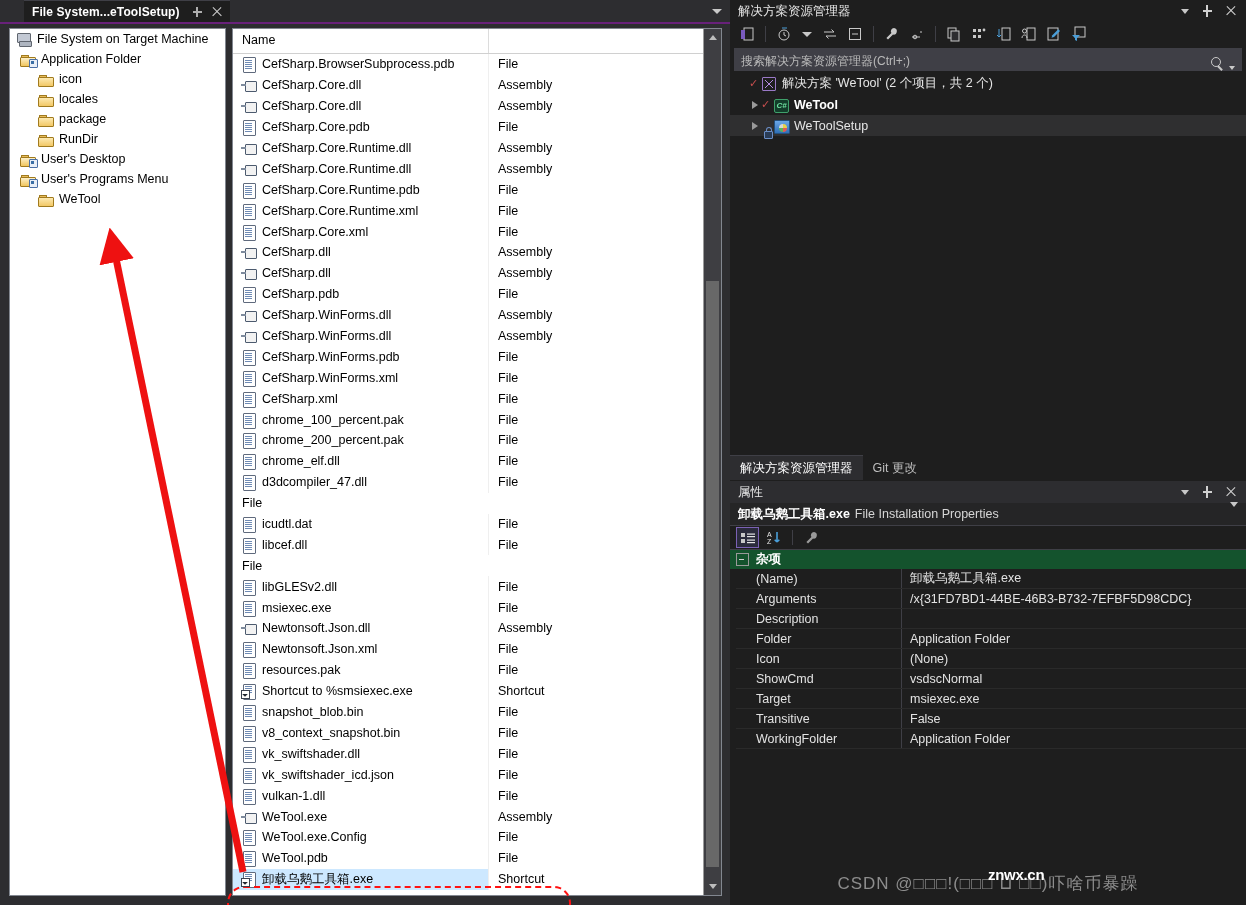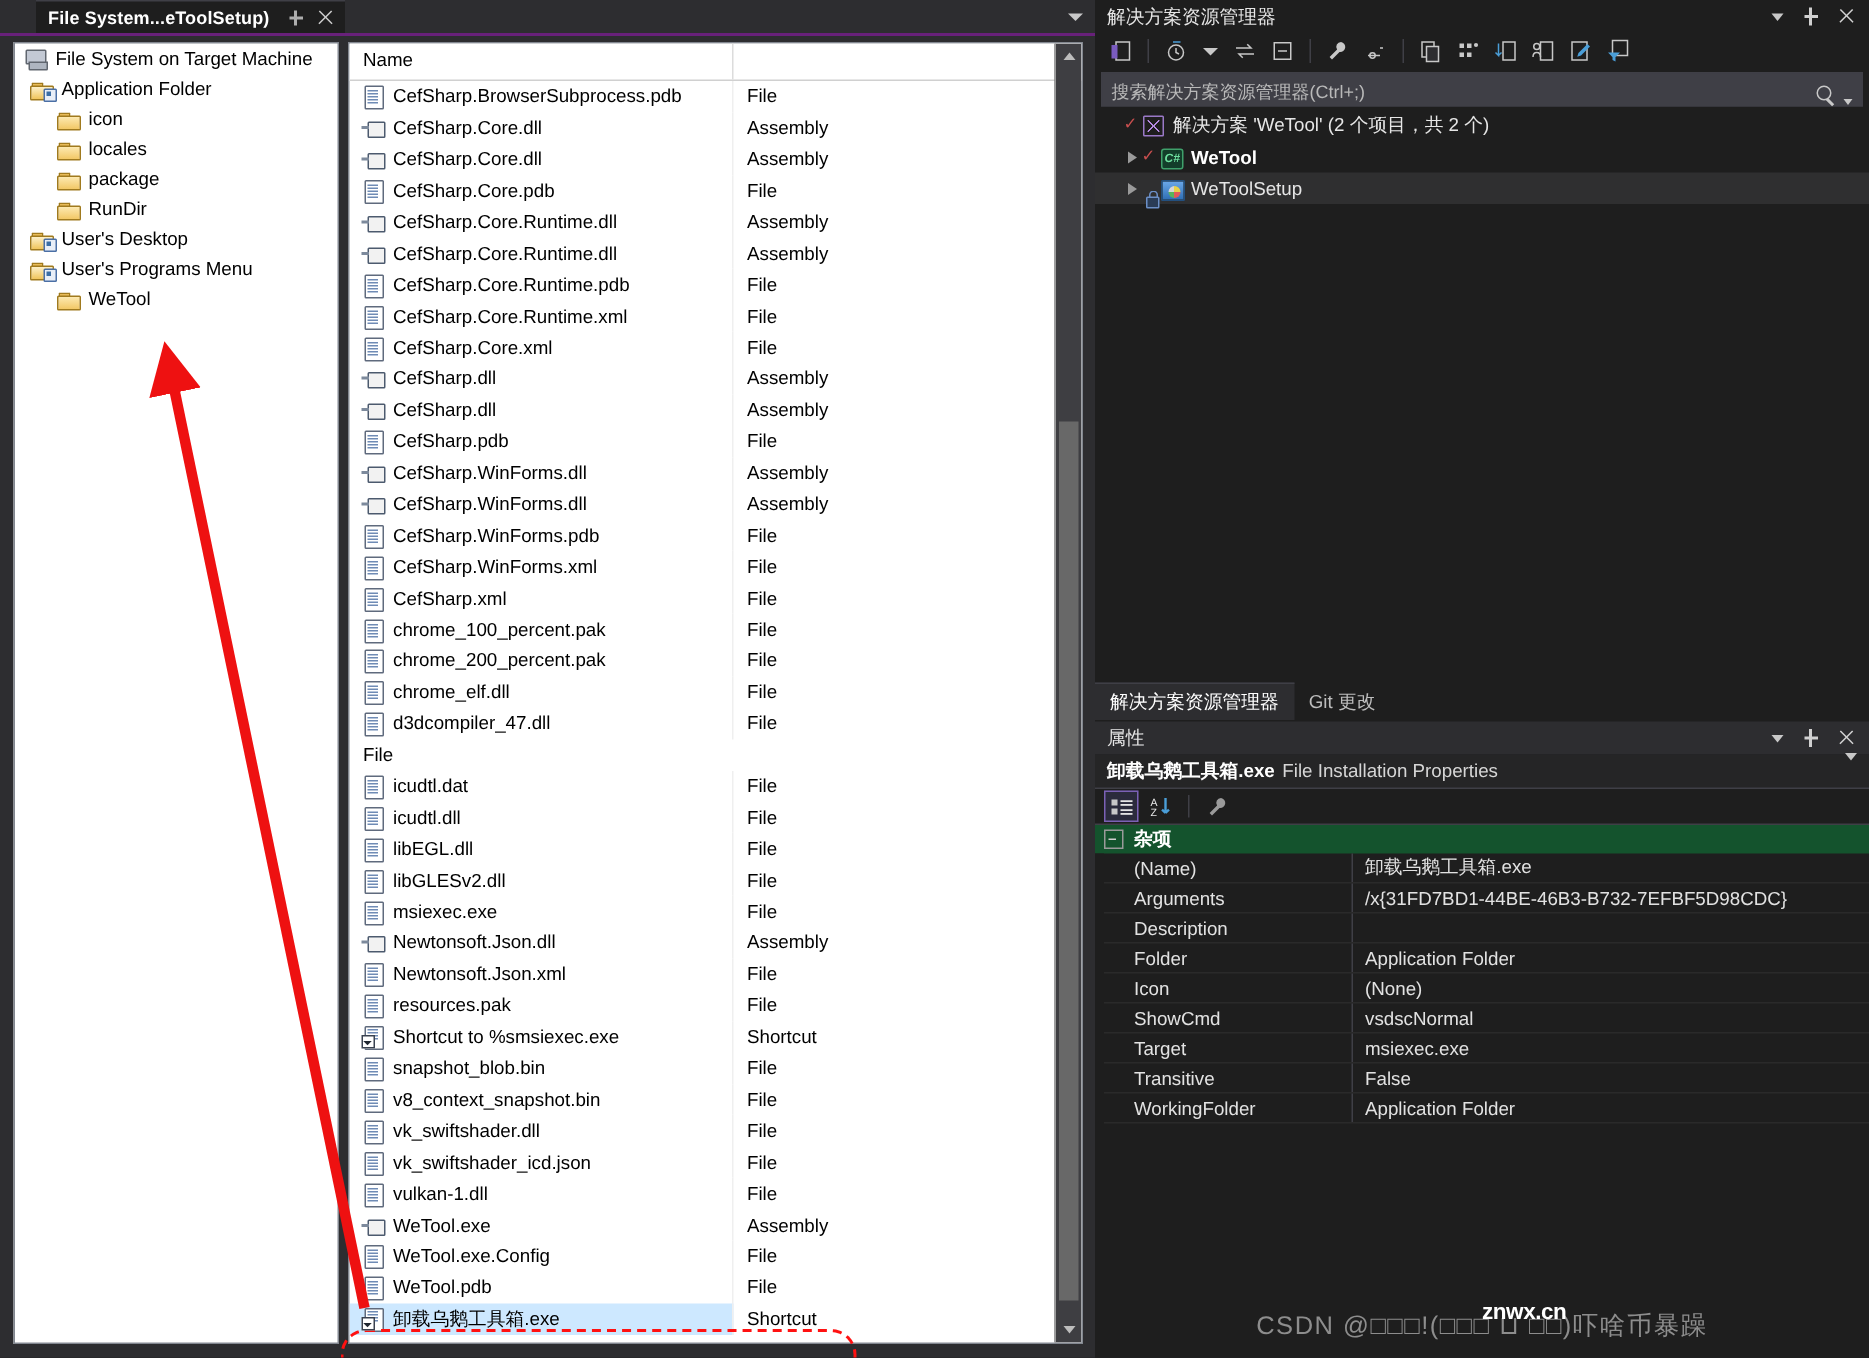--- a/index.html
+++ b/index.html
@@ -432,29 +432,25 @@
             <div class="grow">
               <div class="c-name">
                 <span class="ico f-file"></span>
                 <span class="t">icudtl.dat</span>
               </div>
               <div class="c-type">File</div>
             </div>
             <div class="grow">
               <div class="c-name">
                 <span class="ico f-file"></span>
-                <span class="t">icudtl.dll</span>
-              </div>
-              <div class="c-type">File</div>
-            </div>
-            <div class="grow">
-              <div class="c-name">
-                <span class="ico f-file"></span>
-                <span class="t">libEGL.dll</span>
-              </div>
+                <span class="t">libcef.dll</span>
+              </div>
+              <div class="c-type">File</div>
+            </div>
+            <div class="grow">
               <div class="c-type">File</div>
             </div>
             <div class="grow">
               <div class="c-name">
                 <span class="ico f-file"></span>
                 <span class="t">libGLESv2.dll</span>
               </div>
               <div class="c-type">File</div>
             </div>
             <div class="grow">

